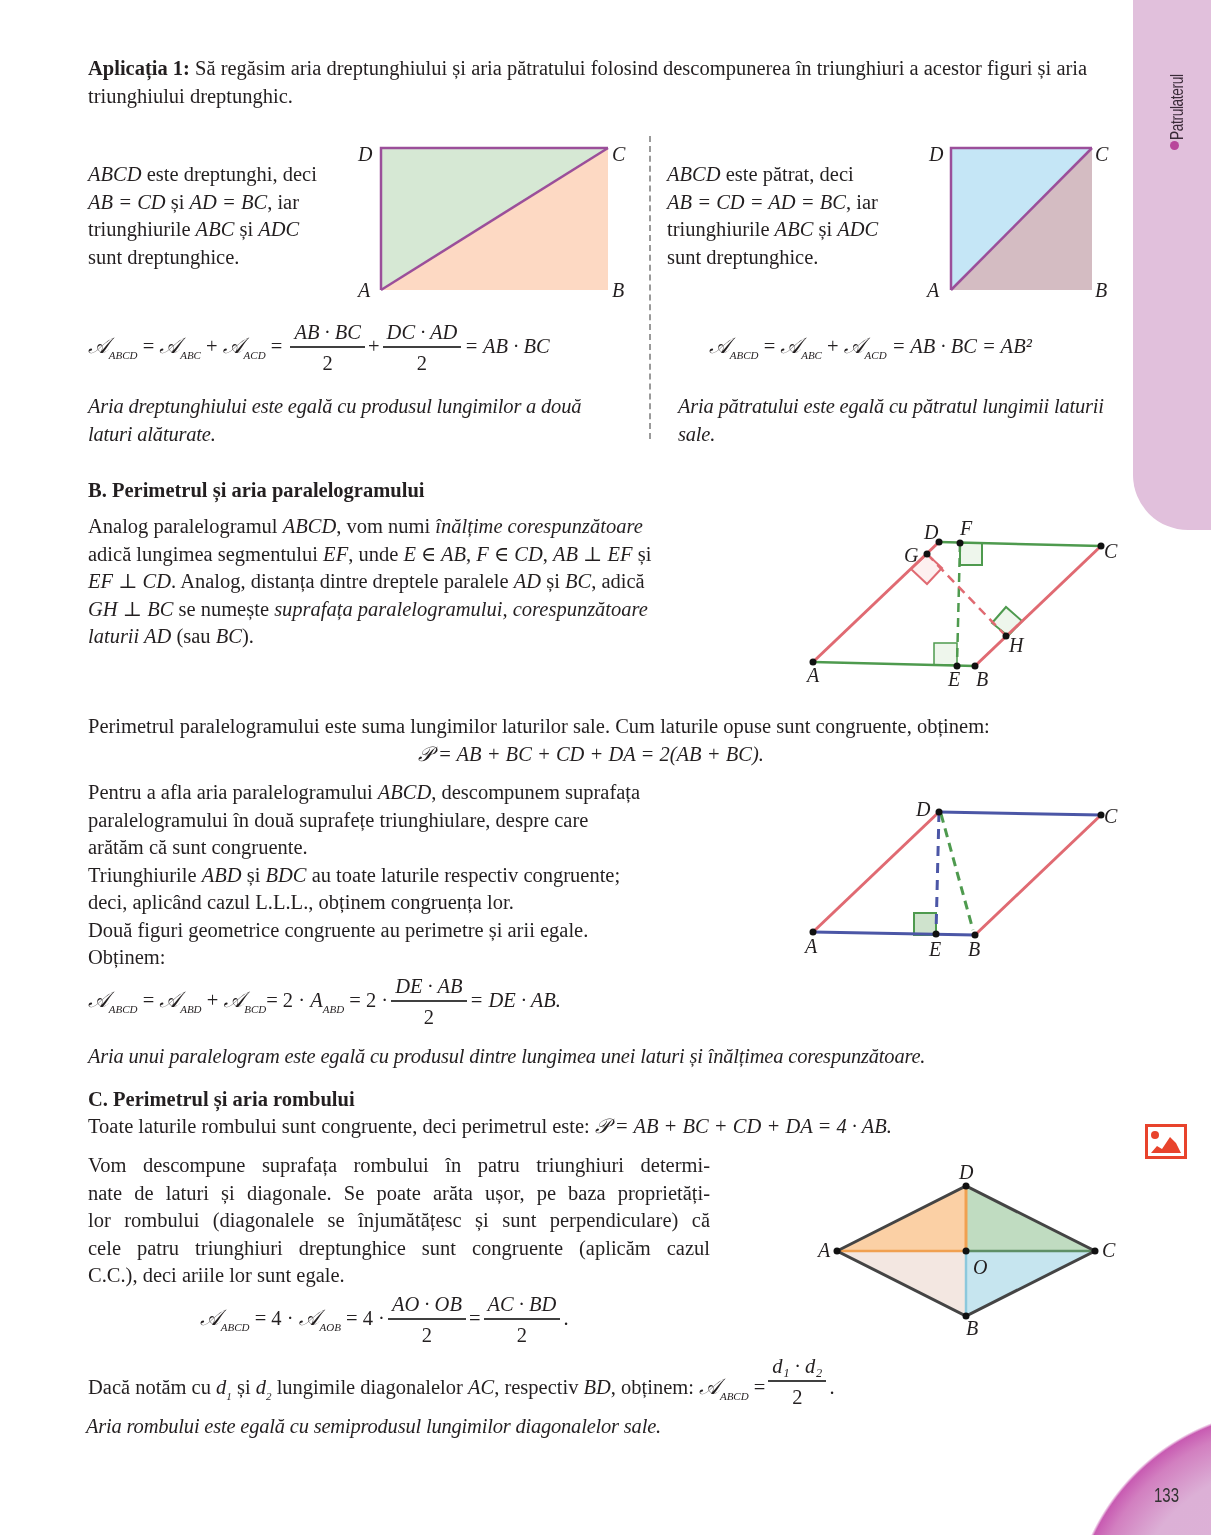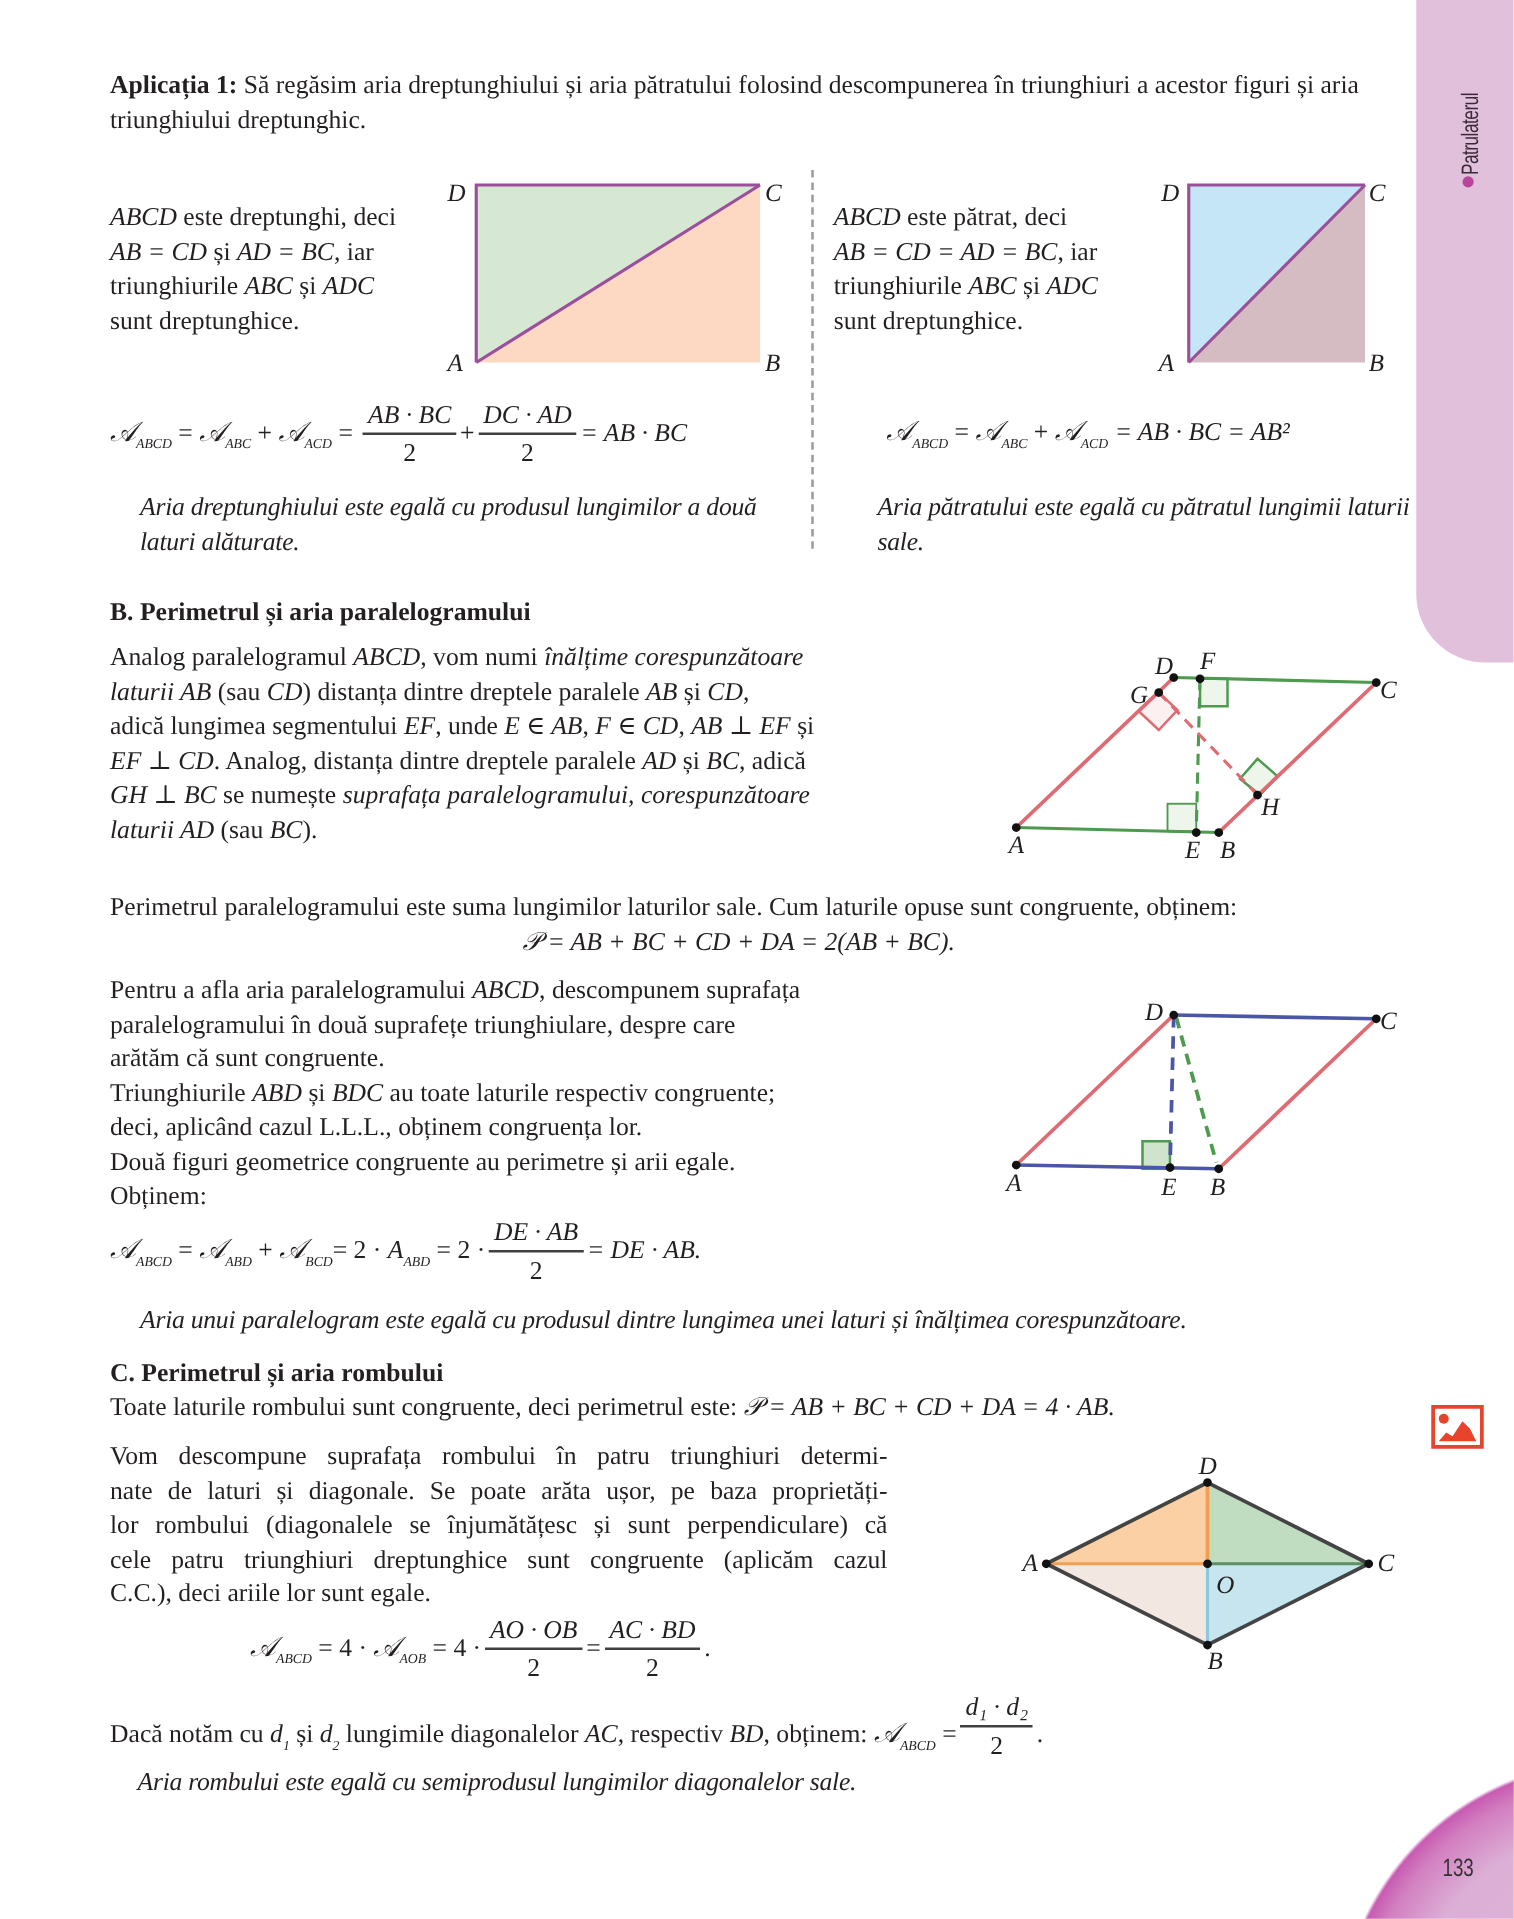--- a/index.html
+++ b/index.html
@@ -21,21 +21,21 @@
 
   .divider { position: absolute; left: 649px; top: 136px; width: 0; height: 303px; border-left: 2px dashed #9a9a9a; }
 
   .para { position: absolute; left: 88px; }
   .calA { font-family: "DejaVu Serif", serif; font-style: italic; font-size: 22px; }
   sub { font-size: 11px; font-style: italic; vertical-align: -6px; }
   .frac { display: inline-block; vertical-align: middle; text-align: center; position: relative; margin: 0 3px; }
   .frac .num { display: block; border-bottom: 2px solid #404040; padding: 0 4px; line-height: 28px; font-style: italic; }
   .frac .den { display: block; line-height: 30px; }
   .formula { position: absolute; white-space: nowrap; }
-  .caption { position: absolute; font-style: italic; font-family: "Liberation Serif", "DejaVu Serif", serif; letter-spacing: -0.2px; margin-left: 24px; }
+  .caption { position: absolute; font-style: italic; font-family: "Liberation Serif", "DejaVu Serif", serif; letter-spacing: -0.2px; }
   .heading { position: absolute; left: 88px; font-weight: bold; }
   svg text { font-family: "Liberation Serif", "DejaVu Serif", serif; font-style: italic; font-size: 20px; fill: #231f20; }
 
   .img-icon { position: absolute; left: 1145px; top: 1124px; width: 42px; height: 35px; border: 3px solid #e8432c; background: #fff; }
 </style>
 </head>
 <body>
 
 <div class="side-tab"></div>
 <div class="side-tab-label">
@@ -96,21 +96,20 @@
 <div class="formula" style="left:685px; top:332px;margin-left:24px;">
   <span class="calA">𝒜</span><sub>ABCD</sub> = <span class="calA">𝒜</span><sub>ABC</sub> + <span class="calA">𝒜</span><sub>ACD</sub> <span class="it">= AB · BC = AB²</span>
 </div>
 
 <div class="caption" style="left:88px; top:393px; width:540px;">Aria dreptunghiului este egală cu produsul lungimilor a două laturi alăturate.</div>
 <div class="caption" style="left:678px; top:393px; width:440px;">Aria pătratului este egală cu pătratul lungimii laturii sale.</div>
 
 <div class="heading" style="top:477px;">B. Perimetrul și aria paralelogramului</div>
 <div class="para" id="b-intro" style="top:513px; width:630px;">
     <div style="white-space: nowrap;"><span>Analog paralelogramul </span><span class="it">ABCD</span><span>, vom numi </span><span class="it">înălțime corespunzătoare</span></div>
-    <div style="white-space: nowrap;"><span class="it">laturii AB</span><span> (sau </span><span class="it">CD</span><span>) distanța dintre dreptele paralele </span><span class="it">AB</span><span> și </span><span class="it">CD</span><span>,</span></div>
     <div style="white-space: nowrap;"><span>adică lungimea segmentului </span><span class="it">EF</span><span>, unde </span><span class="it">E ∈ AB</span><span>, </span><span class="it">F ∈ CD</span><span>, </span><span class="it">AB ⊥ EF</span><span> și</span></div>
     <div style="white-space: nowrap;"><span class="it">EF ⊥ CD</span><span>. Analog, distanța dintre dreptele paralele </span><span class="it">AD</span><span> și </span><span class="it">BC</span><span>, adică</span></div>
     <div style="white-space: nowrap;"><span class="it">GH ⊥ BC</span><span> se numește </span><span class="it">suprafața paralelogramului, corespunzătoare</span></div>
     <div style="white-space: nowrap;"><span class="it">laturii AD</span><span> (sau </span><span class="it">BC</span><span>).</span></div>
   </div>
 
 <svg class="abs" style="left:800px; top:510px;" width="330" height="190">
 
   <rect x="160" y="33" width="22" height="22" fill="#eef6ec" stroke="#4e9a4e" stroke-width="2"></rect>
   <rect x="134" y="133" width="23" height="22" fill="#eef6ec" stroke="#4e9a4e" stroke-width="1.5"></rect>

